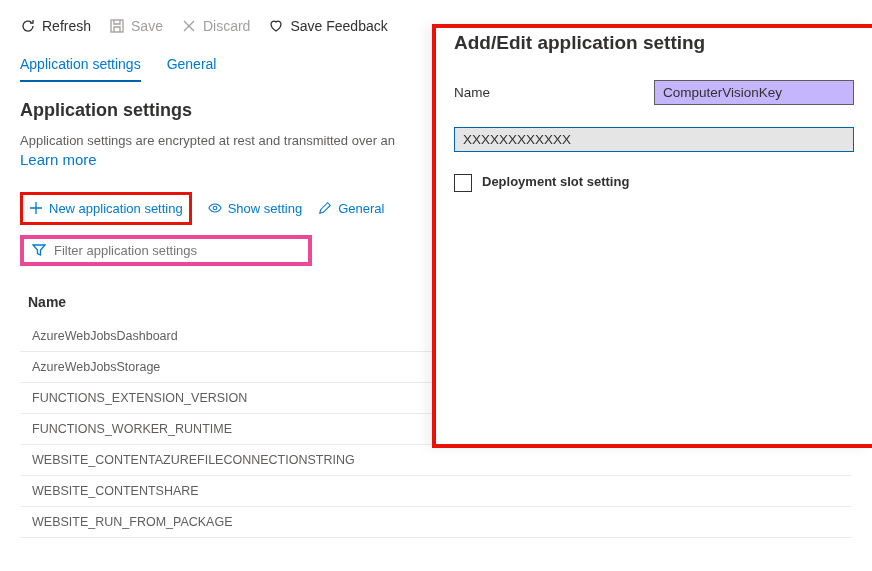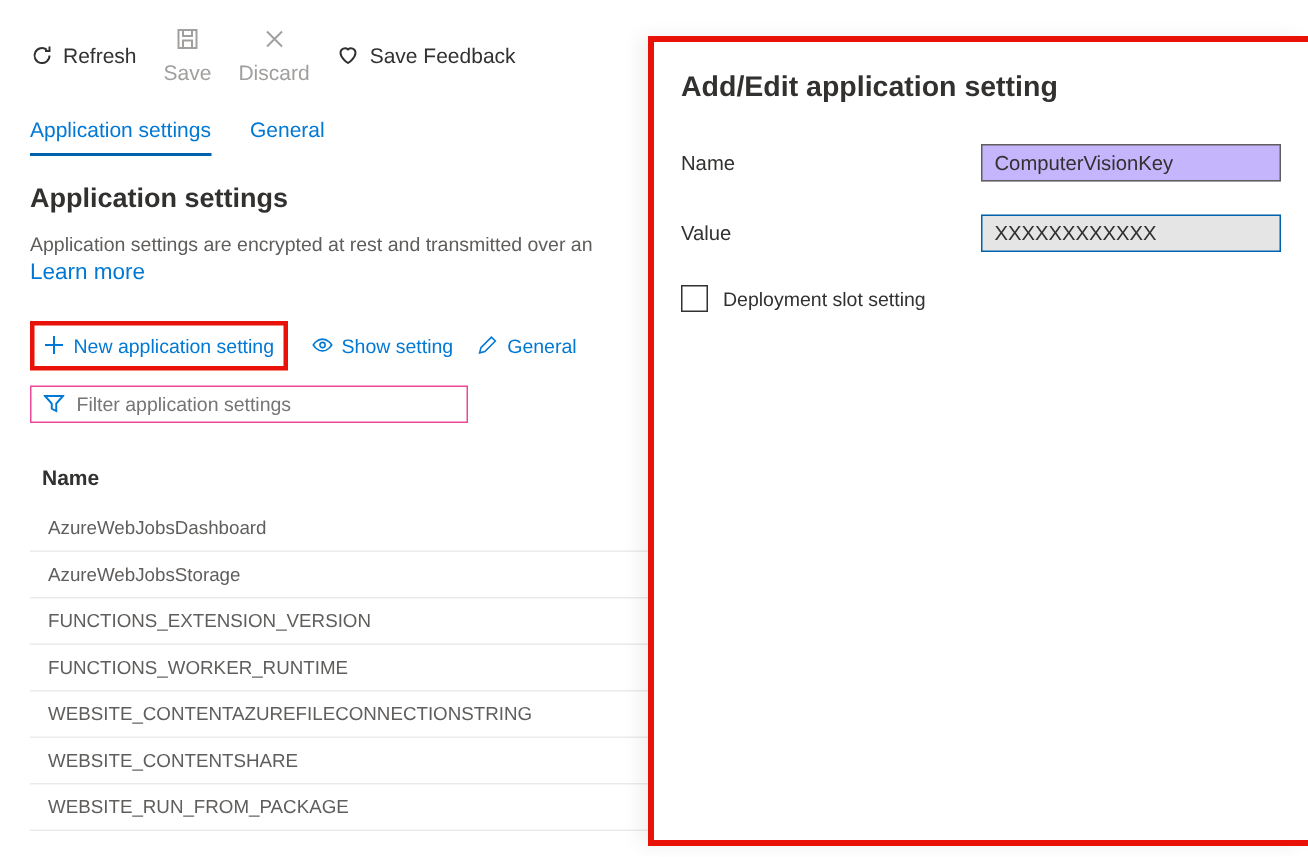--- a/index.html
+++ b/index.html
@@ -20,21 +20,21 @@
       padding: 18px 20px 10px 20px;
     }
     .tool-btn {
       display: inline-flex;
       align-items: center;
       gap: 6px;
       color: #323130;
       cursor: pointer;
       font-size: 14px;
     }
-    .tool-btn.disabled { color: #a19f9d; flex-direction: column; }
+    .tool-btn.disabled { color: #a19f9d; }
     .tool-btn svg { width: 16px; height: 16px; }
     
     .tabs {
       display: flex;
       gap: 26px;
       padding: 12px 20px 0 20px;
       font-size: 14px;
       color: #0078d4;
     }
     .tab { padding-bottom: 10px; cursor: pointer; }
@@ -70,21 +70,21 @@
     .highlight-red {
       border: 3px solid #e81208;
       padding: 6px 6px;
     }
     
     .filter-wrap { padding: 0 20px 10px 20px; }
     .filter-input {
       display: flex;
       align-items: center;
       gap: 8px;
-      border: 1px solid #ec4899;
+      border: 4px solid #ec4899;
       padding: 4px 8px;
       width: 292px;
       color: #605e5c;
     }
     .filter-input svg { width: 14px; height: 14px; }
     .filter-input input {
       border: none; outline: none; flex: 1; font-size: 13px;
       font-family: inherit; color: #323130;
     }
     
@@ -95,25 +95,25 @@
       border-bottom: 1px solid #edebe9;
       color: #605e5c;
       font-size: 12.5px;
     }
     
     .panel {
       position: absolute;
       top: 24px;
       right: 0;
       width: 440px;
-      height: 540px;
+      height: 424px;
       background: #fff;
       border: 4px solid #e81208;
       border-right: none;
-      padding: 20px 18px;
+      padding: 4px 18px;
       box-shadow: -6px 0 12px rgba(0,0,0,0.06);
       z-index: 10;
     }
     .panel h1 { font-size: 19px; font-weight: 700; color: #323130; margin-bottom: 26px; }
     .field-row {
       display: flex;
       align-items: center;
       margin-bottom: 22px;
     }
     .field-label {
@@ -130,21 +130,21 @@
       background: #e5e5e5;
       color: #323130;
       outline: none;
     }
     .field-input.name-field {
       background: #c4b5fd;
     }
     .field-input.active-field {
       border: 1.5px solid #0062ad;
     }
-    .chk-row { display: flex; align-items: center; gap: 10px; margin-top: 4px; }
+    .chk-row { display: flex; align-items: flex-start; gap: 10px; margin-top: 4px; font-weight: bold; }
     .chk-box {
       width: 18px; height: 18px;
       border: 1px solid #323130;
       display: inline-block;
       cursor: pointer;
     }
     
     .left { position: relative; z-index: 1; }
   </style>
 </head>
@@ -233,20 +233,19 @@
   </div>
 </div>
 
 <div class="panel">
   <h1>Add/Edit application setting</h1>
   <div class="field-row">
     <span class="field-label">Name</span>
     <input class="field-input name-field" value="ComputerVisionKey" style="">
   </div>
   <div class="field-row">
-    <span class="field-label">Value</span>
     <input class="field-input active-field" value="XXXXXXXXXXXX" style="">
   </div>
   <div class="chk-row">
     <span class="chk-box"></span>
     <span>Deployment slot setting</span>
   </div>
 </div>
 
 </body></html>

